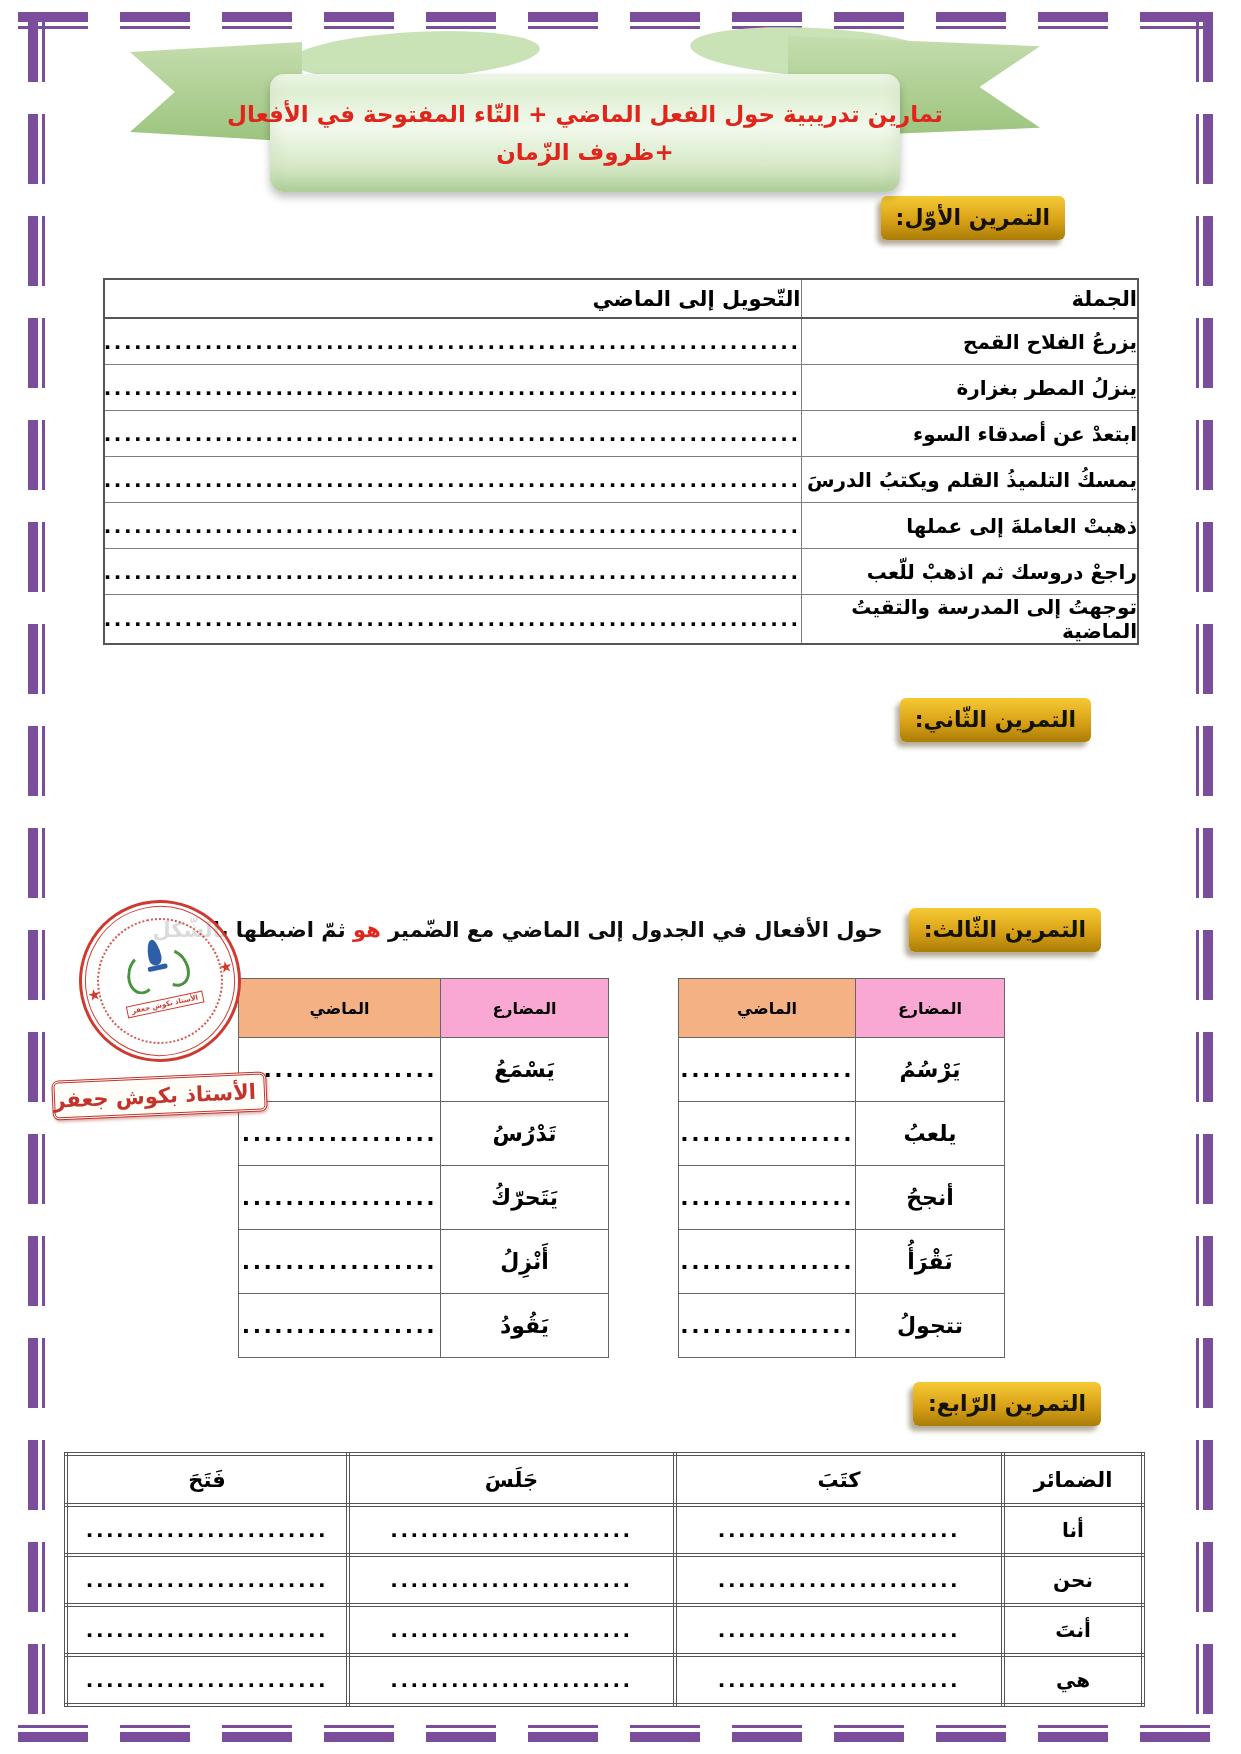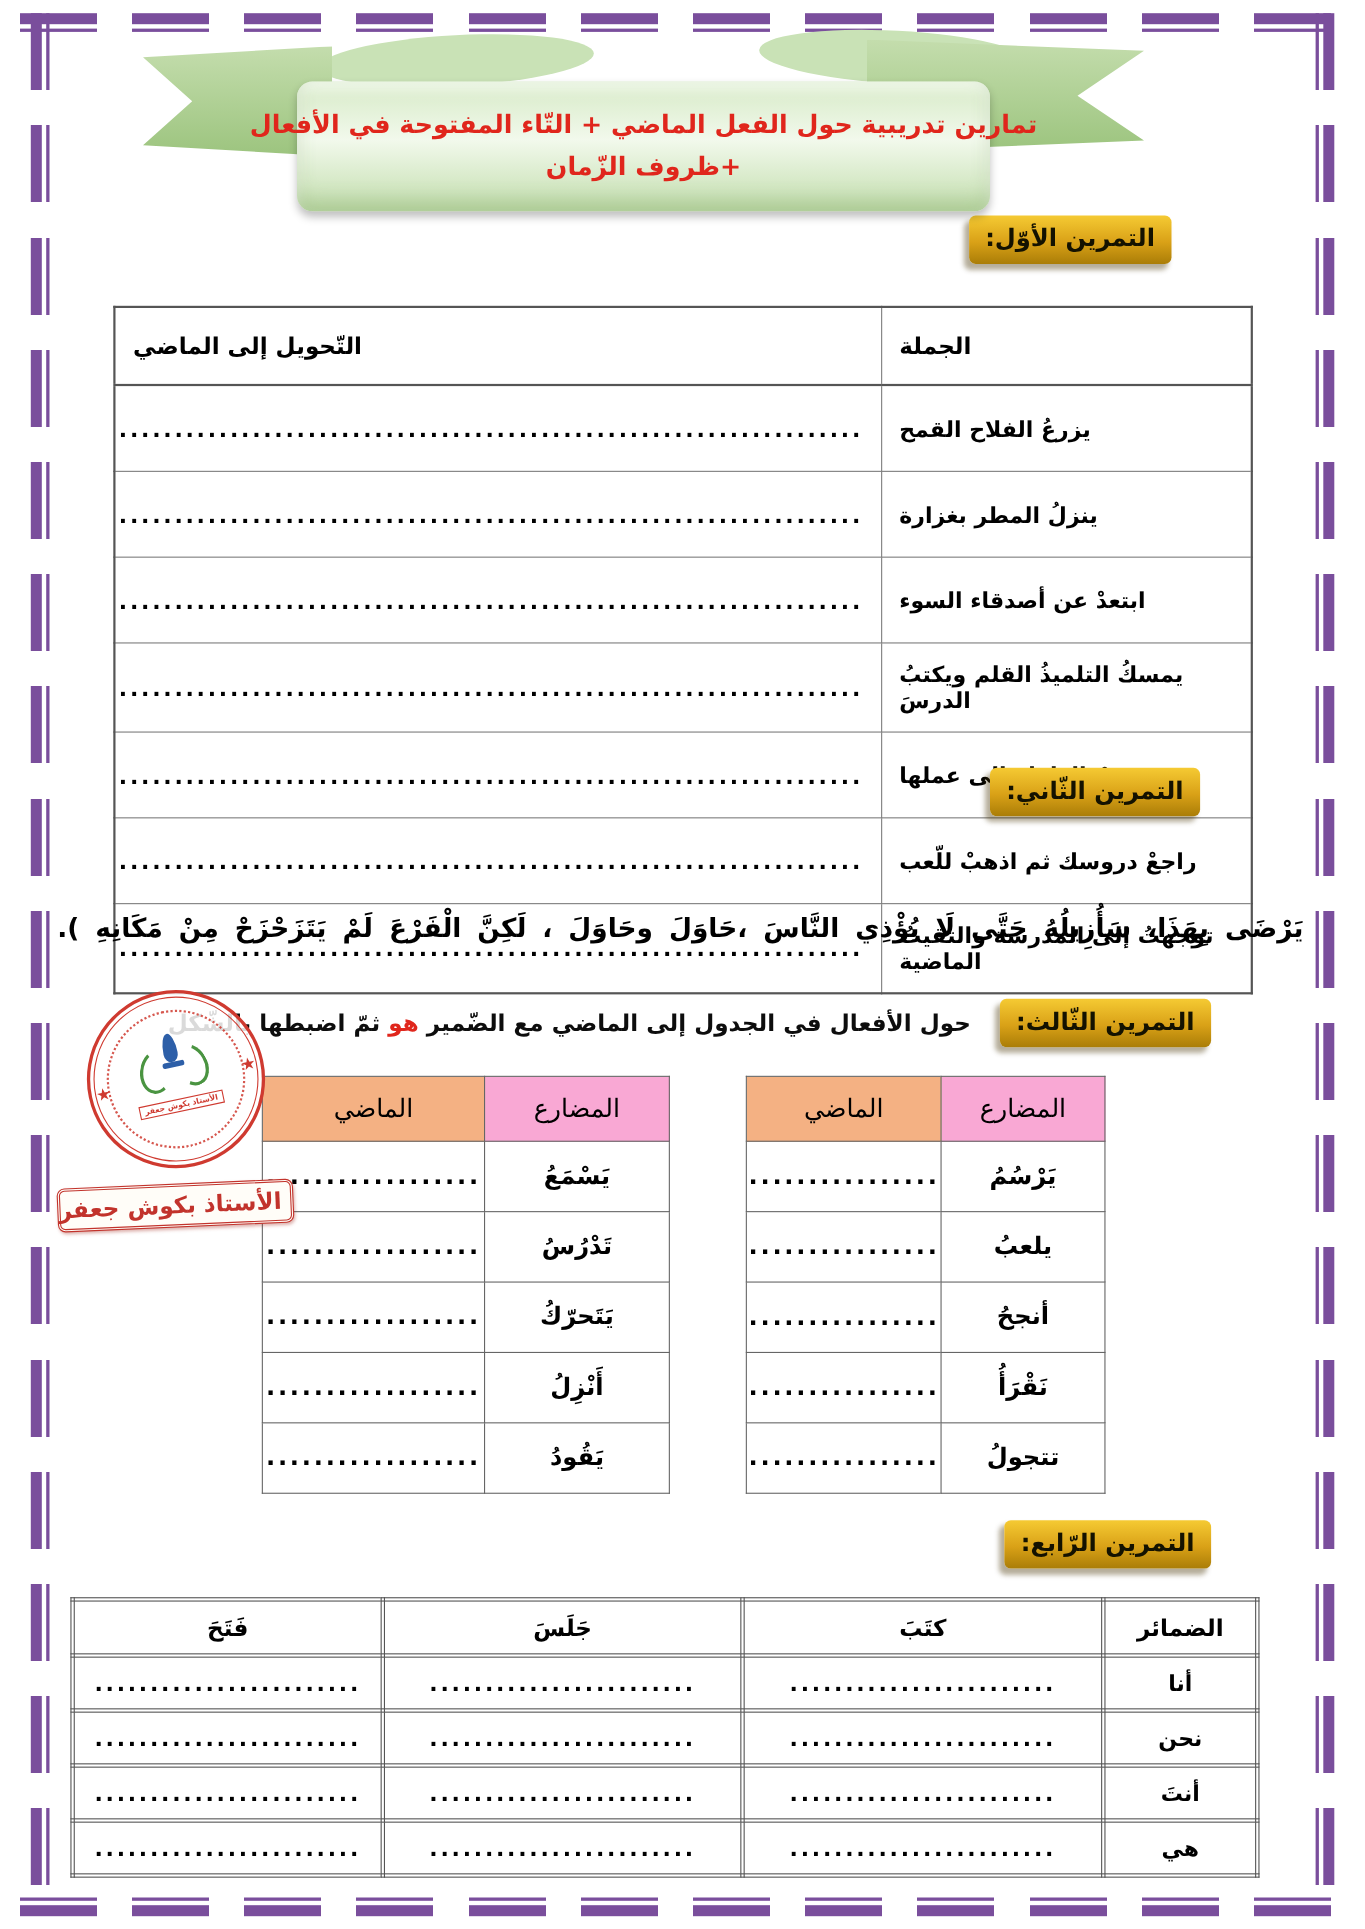--- a/index.html
+++ b/index.html
@@ -51,29 +51,29 @@
   }
   .ex-instr{font-weight:bold;font-size:21px;color:#0d0d0d;white-space:nowrap;}
   .red-word{color:#e0261c;}
 
   
   table{border-collapse:collapse;table-layout:fixed;position:absolute;background:#fff;}
   .dots{font-size:15px;letter-spacing:2.5px;font-weight:bold;color:#000;overflow:hidden;white-space:nowrap;}
 
   
   .t1{left:103px;top:278px;width:1034px;border:2px solid #555;}
-  .t1 th,.t1 td{border:1.5px solid #7d7d7d;text-align:left;padding:16px;margin-top:36px;}
+  .t1 th,.t1 td{border:1.5px solid #7d7d7d;text-align:right;padding:0;margin-top:36px;}
   .t1 th{height:37px;font-size:21px;font-weight:bold;border-bottom:2.5px solid #555;}
   .t1 td{height:45px;font-weight:bold;font-size:20px;}
 
   
   .t3{border:1.5px solid #666;}
   .t3-right{left:678px;top:978px;width:326px;}
   .t3-left{left:238px;top:978px;width:370px;}
-  .t3 th{height:56px;font-size:23px;font-weight:normal;border:1.5px solid #666;}
+  .t3 th{height:56px;font-size:16px;font-weight:bold;border:1.5px solid #666;}
   .t3 td{height:61px;border:1.5px solid #666;text-align:center;font-weight:bold;font-size:22px;}
   .hdr-green{background:#f9a8d4;}
   .hdr-orange{background:#f4b183;}
 
   
   .t4{left:64px;top:1452px;width:1077px;border:4px double #444;}
   .t4 th,.t4 td{border:4px double #555;text-align:center;padding:0;}
   .t4 th{height:47px;font-size:21px;font-weight:bold;}
   .t4 td{height:46px;font-weight:bold;font-size:20px;}
 
@@ -185,21 +185,20 @@
       <td>توجهتُ إلى المدرسة والتقيتُ الماضية</td>
       <td class="dots">..........................................................................................</td>
     </tr>
   </tbody>
     </table>
 
   <div class="ex-row" style="top:698px;right:150px;">
     <span class="ex-label">التمرين الثّاني:</span>
   </div>
 
-  <div class="para-line para-2">يَرْضَى بِهَذَا، سَأُزِيلُهُ حَتَّى لَا يُؤْذِي النَّاسَ ،حَاوَلَ وحَاوَلَ ، لَكِنَّ الْفَرْعَ لَمْ يَتَزَحْزَحْ مِنْ مَكَانِهِ ).</div>
 
   <div class="ex-row" style="top:908px;right:140px;">
     <span class="ex-label">التمرين الثّالث:</span>
     <span class="ex-instr"><span>حول الأفعال في الجدول إلى الماضي مع الضّمير</span> <span class="red-word">هو</span> <span>ثمّ اضبطها بالشّكل</span></span>
   </div>
 
   <div class="stamp">
     <div class="stamp-ring">
       <span class="stamp-star stamp-star-left">★</span>
       <span class="stamp-star stamp-star-right">★</span>

